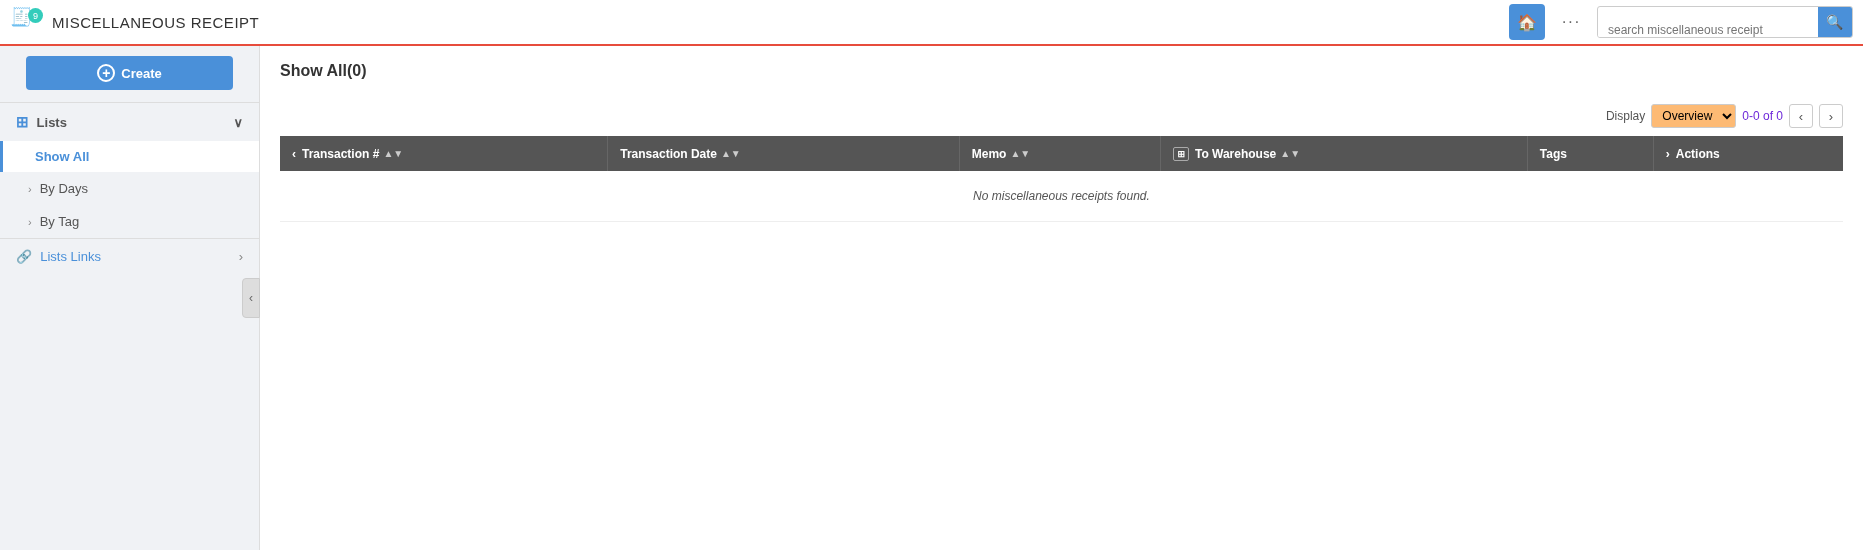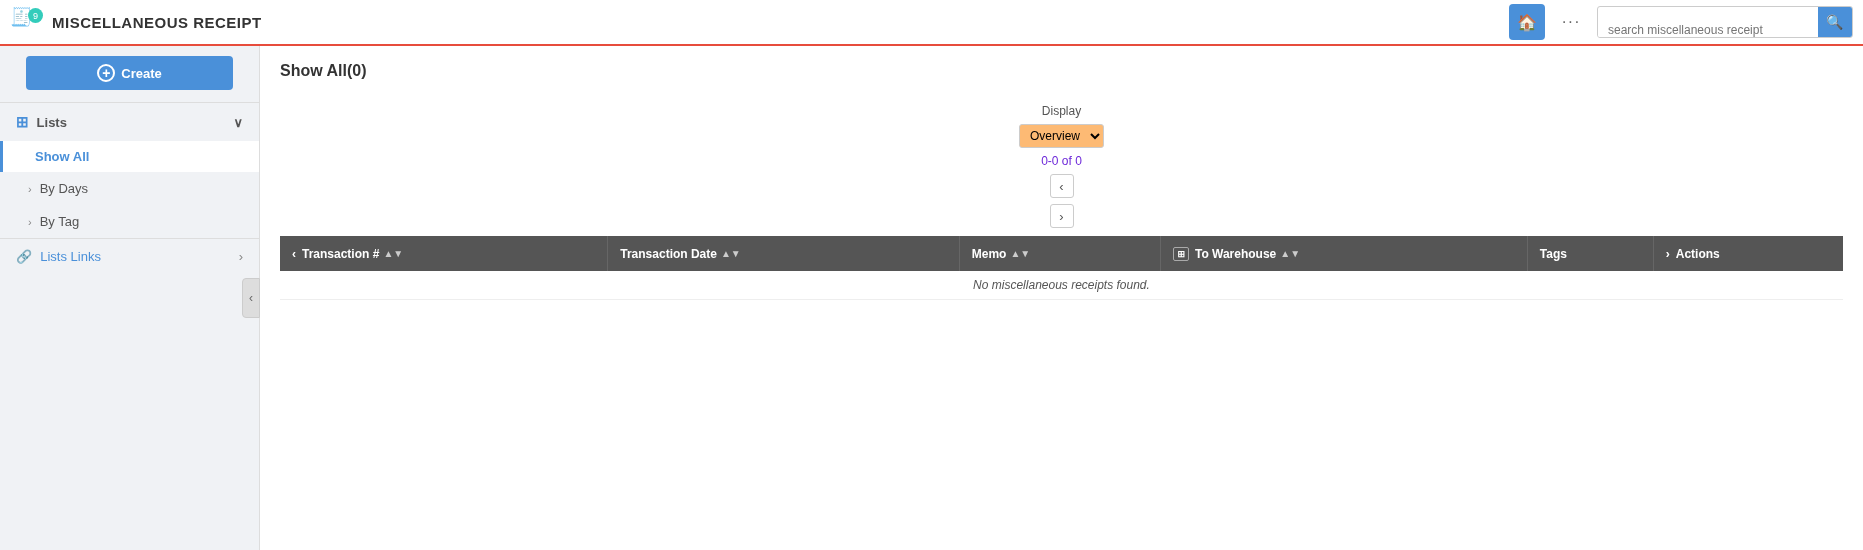--- a/index.html
+++ b/index.html
@@ -15,21 +15,21 @@
       padding: 0 10px;
       gap: 10px;
     }
     .app-icon {
       width: 32px; height: 32px;
       position: relative;
       flex-shrink: 0;
     }
     .app-title {
       font-size: 15px;
-      font-weight: bold;
+      font-weight: normal;
       color: #333;
       letter-spacing: 0.5px;
       flex: 1;
     }
     .top-bar-right {
       display: flex;
       align-items: center;
       gap: 8px;
     }
     .home-btn {
@@ -204,21 +204,20 @@
       font-size: 16px;
       font-weight: bold;
       color: #333;
     }
     .display-bar {
       display: flex;
       align-items: center;
       justify-content: flex-end;
       margin-bottom: 8px;
       gap: 6px;
-      flex-direction: column;
     }
     .display-label {
       font-size: 12px;
       color: #555;
     }
     .display-select {
       border: 1px solid #ccc;
       border-radius: 3px;
       padding: 3px 6px;
       font-size: 12px;
@@ -276,21 +275,21 @@
       border: 1px solid #aaa;
       padding: 1px 3px;
       font-size: 9px;
       border-radius: 2px;
       margin-right: 2px;
     }
     .data-table tbody tr {
       border-bottom: 1px solid #eee;
     }
     .data-table tbody td {
-      padding: 7px 12px;
+      padding: 18px 12px;
       font-size: 12px;
       color: #555;
     }
     .empty-msg {
       text-align: center;
       color: #888;
       font-style: italic;
       padding: 20px;
     }
     .badge-green {

